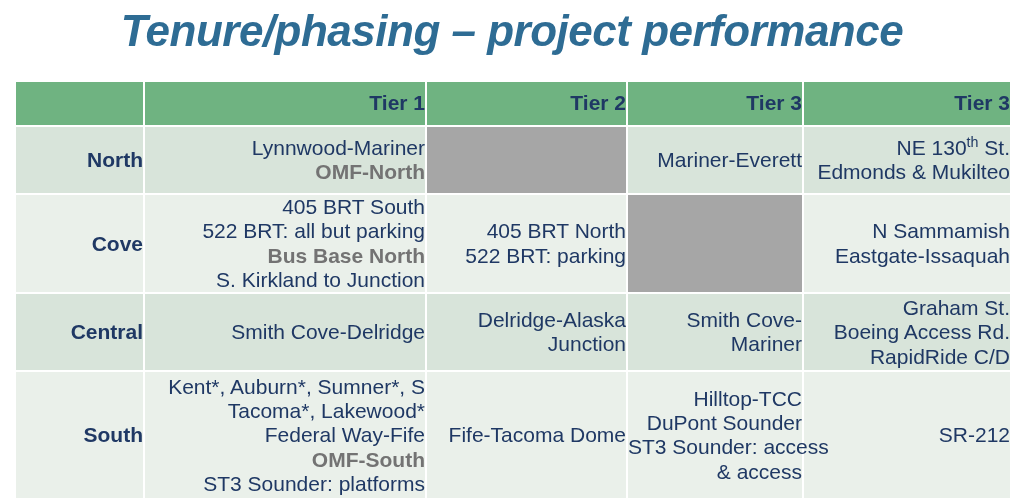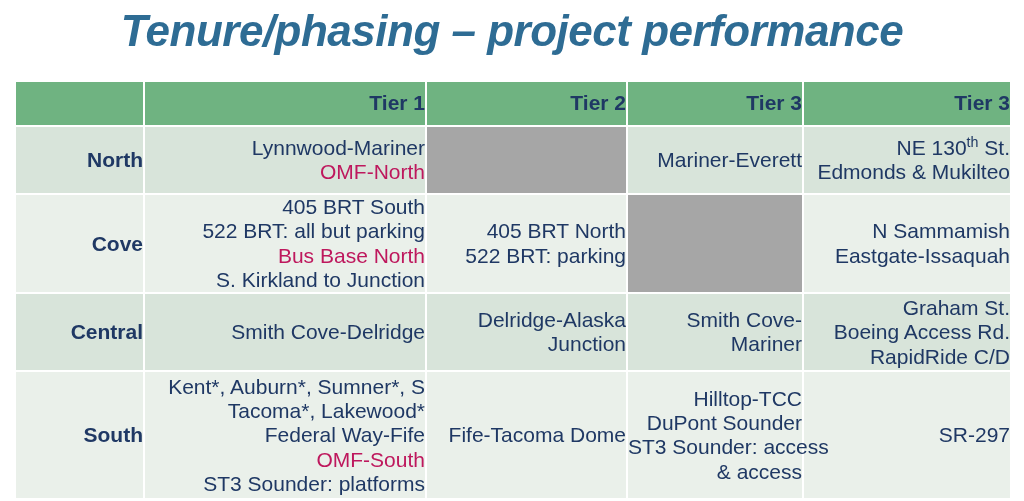--- a/index.html
+++ b/index.html
@@ -98,22 +98,22 @@
   td.blocked {
     background: #A6A6A6 !important;
     padding: 0;
   }
 
   .cell-lines {
     display: block;
   }
   .line { display: block; white-space: nowrap; }
   .accent {
-    color: #be185d;
-    font-weight: normal;
+    color: #737373;
+    font-weight: bold;
   }
   .sup {
     font-size: 0.68em;
     vertical-align: super;
     line-height: 0;
   }
 </style>
 </head>
 <body>
 
@@ -230,20 +230,20 @@
           <td>
             <span class="cell-lines">
               <span class="line">Hilltop-TCC</span>
               <span class="line">DuPont Sounder</span>
               <span class="line">ST3 Sounder: access</span>
               <span class="line">&amp; access</span>
             </span>
           </td>
           <td>
             <span class="cell-lines">
-              <span class="line">SR-297</span>
+              <span class="line">SR-212</span>
             </span>
           </td>
         </tr>
       </tbody>
   </table>
 
 </div>
 
 </body></html>

